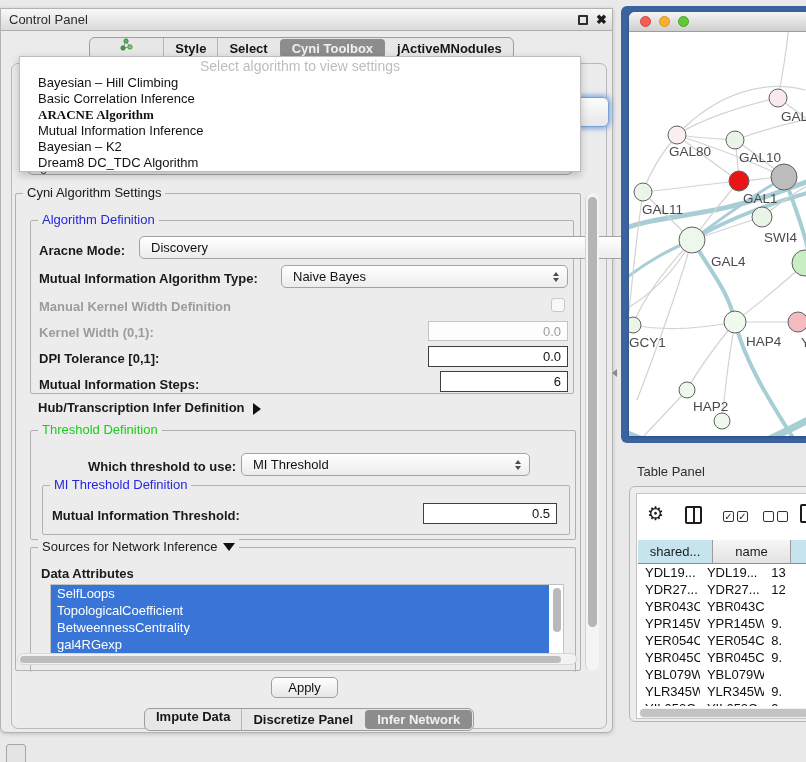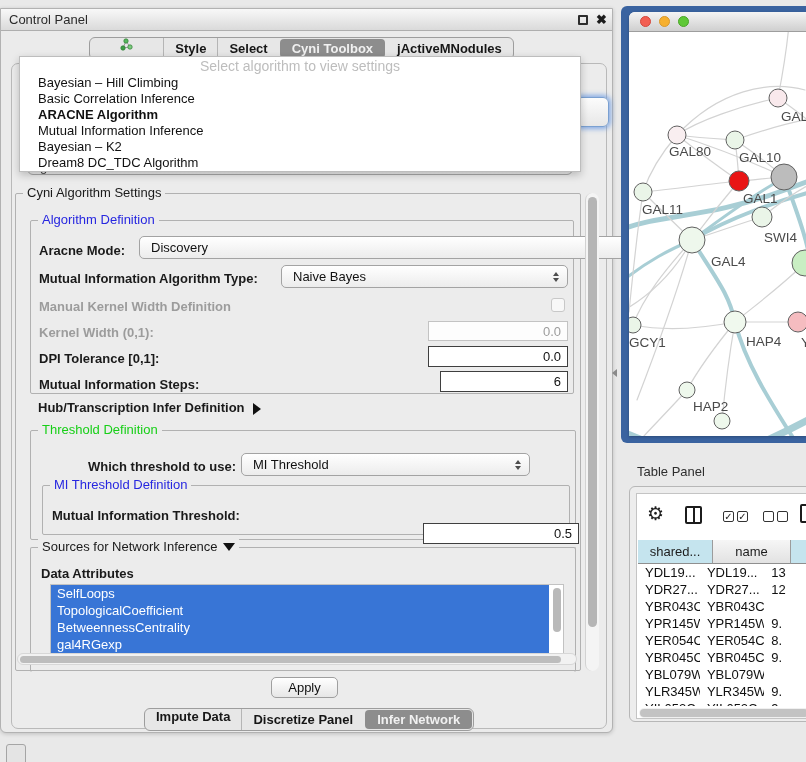--- a/index.html
+++ b/index.html
@@ -31,21 +31,21 @@
 
   
   .inner-panel { position:absolute; left:10px; top:54px; width:596px; height:666px;
     background:#ececec; border:1px solid #b9b9b9; border-radius:7px; }
 
   
   .popup { position:absolute; left:18px; top:47px; width:562px; height:116px; z-index:30;
     background:#ffffff; border:1px solid #bdbdbd; box-shadow:0 3px 8px rgba(0,0,0,.22); }
   .popup .placeholder { height:18px; line-height:18px; text-align:center; font-size:14px; color:#bdbdbd; }
   .pop-item { height:16px; line-height:16px; font-size:13px; padding-left:18px; color:#111; }
-  .pop-item.bold { font-weight:bold; }
+  .pop-item.bold { font-weight:bold;font-family:Liberation Serif, serif; }
 
   
   .combo { position:absolute; background:linear-gradient(#ffffff,#ececec); border:1px solid #a3a3a3;
     border-radius:5px; font-size:13px; color:#111; display:flex; align-items:center; padding:0 22px 0 11px; }
   .arrows { position:absolute; right:8px; top:50%; transform:translateY(-50%); display:flex; flex-direction:column; gap:2px; }
   .arrows i { display:block; width:0; height:0; border-left:3.5px solid transparent; border-right:3.5px solid transparent; }
   .arrows .up { border-bottom:4px solid #4d4d4d; }
   .arrows .down { border-top:4px solid #4d4d4d; }
   .combo-fragment { position:absolute; left:575px; top:88px; width:33px; height:30px; z-index:2;
     background:linear-gradient(#fcfcfc,#e7e7e7); border:1px solid #7aa0d1; border-radius:6px;
@@ -246,21 +246,21 @@
         <span>MI Threshold</span>
         <span class="arrows">
             <i class="up"></i>
             <i class="down"></i>
           </span>
       </div>
 
       <div class="group" style="left:11px; top:54px; width:528px; height:50px;">
         <span class="legend blue">MI Threshold Definition</span>
         <span class="lbl" style="left:9px; top:22px;">Mutual Information Threshold:</span>
-        <div class="field" style="left:380px; top:17px; width:156px; height:21px;margin-top:20px;">
+        <div class="field" style="left:380px; top:17px; width:134px; height:21px;">
           <span>0.5</span>
         </div>
       </div>
     </div>
 
     <div class="group" style="left:14px; top:353px; width:546px; height:125px; border-bottom:none;">
       <span class="legend">
         <span>Sources for Network Inference</span>
         <span class="tri-down"></span>
       </span>

